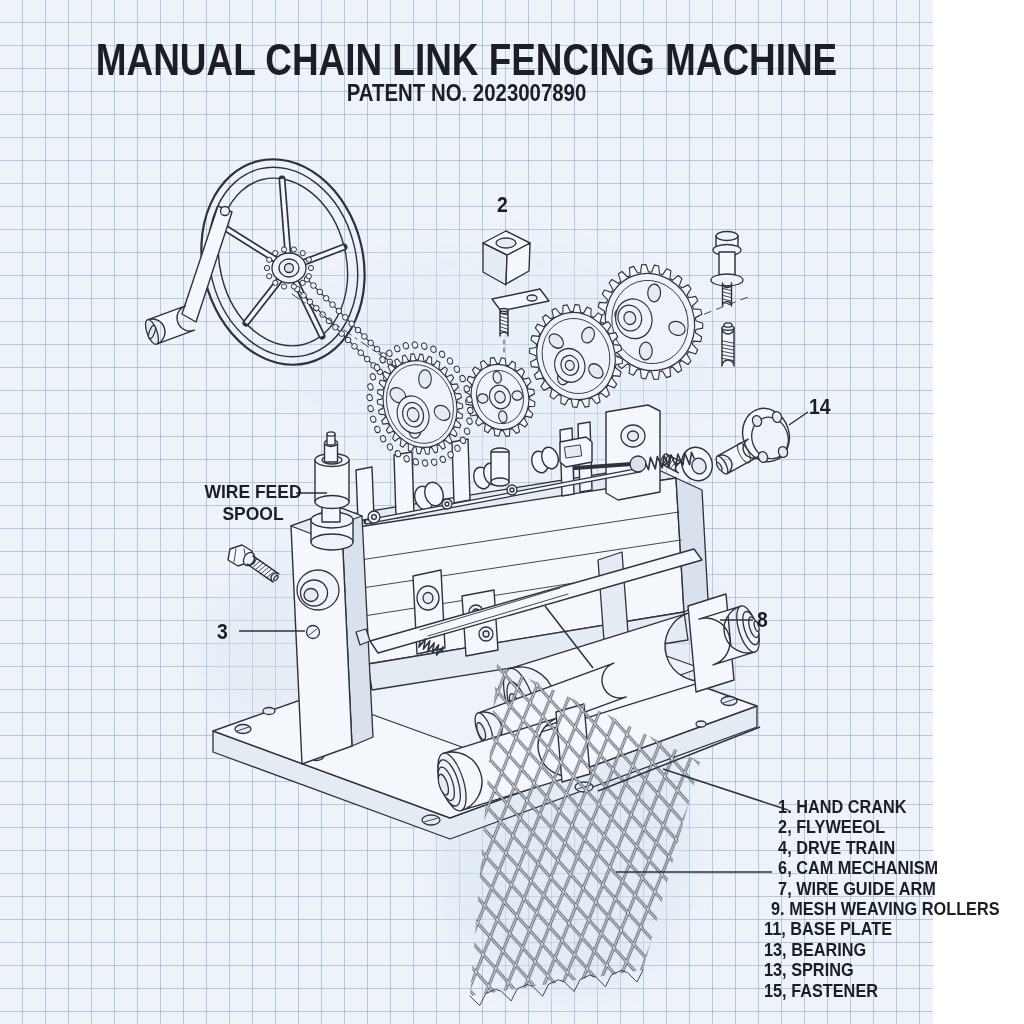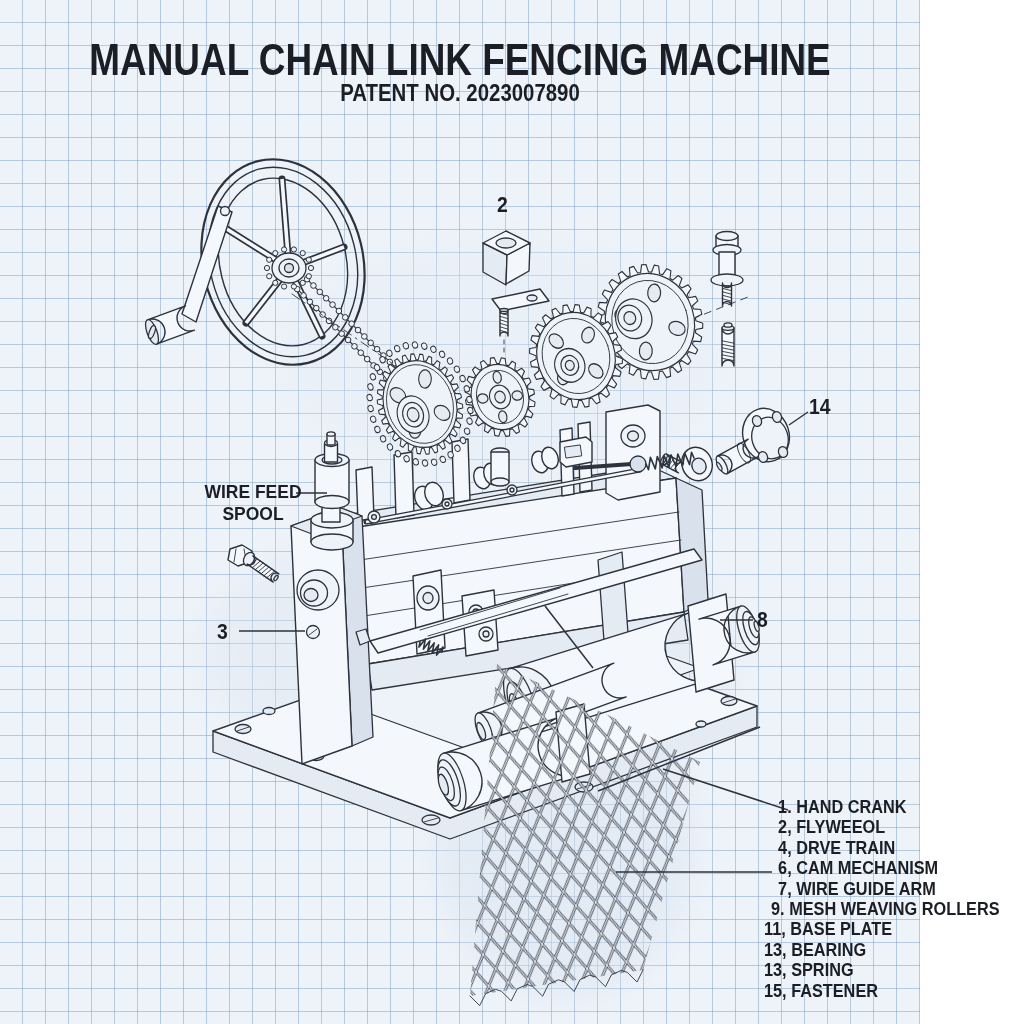--- a/index.html
+++ b/index.html
@@ -6,20 +6,21 @@
     --ink:#2d323c; --paper:#eef3f9; --grid:rgba(125,160,195,.50);
     --fl:#f4f8fc; --fm:#e4ebf3; --fd:#d9e2ec; --txt:#1b1e24;
   }
   html,body{margin:0;padding:0;}
   body{width:1024px;height:1024px;overflow:hidden;font-family:"Liberation Sans",sans-serif;}
   .paper{position:relative;width:920px;height:1024px;
     background:
       repeating-linear-gradient(to right, transparent 0 22px, var(--grid) 22px 23px),
       repeating-linear-gradient(to bottom, transparent 0 22px, var(--grid) 22px 23px),
       var(--paper);
+    padding-left: 13px;
   }
   svg.art{position:absolute;left:0;top:0;}
   .ln{fill:none;stroke:var(--ink);stroke-width:1.4;stroke-linejoin:round;stroke-linecap:round;}
   .fL{fill:var(--fl);stroke:var(--ink);stroke-width:1.4;stroke-linejoin:round;}
   .fP{fill:var(--paper);stroke:var(--ink);stroke-width:1.3;stroke-linejoin:round;}
   .fM{fill:var(--fm);stroke:var(--ink);stroke-width:1.3;stroke-linejoin:round;}
   .fD{fill:var(--fd);stroke:var(--ink);stroke-width:1.3;stroke-linejoin:round;}
   .thin{stroke-width:.9;}
   .lbl{position:absolute;color:var(--txt);font-weight:600;white-space:nowrap;
        transform:scaleX(.88);transform-origin:left top;}

